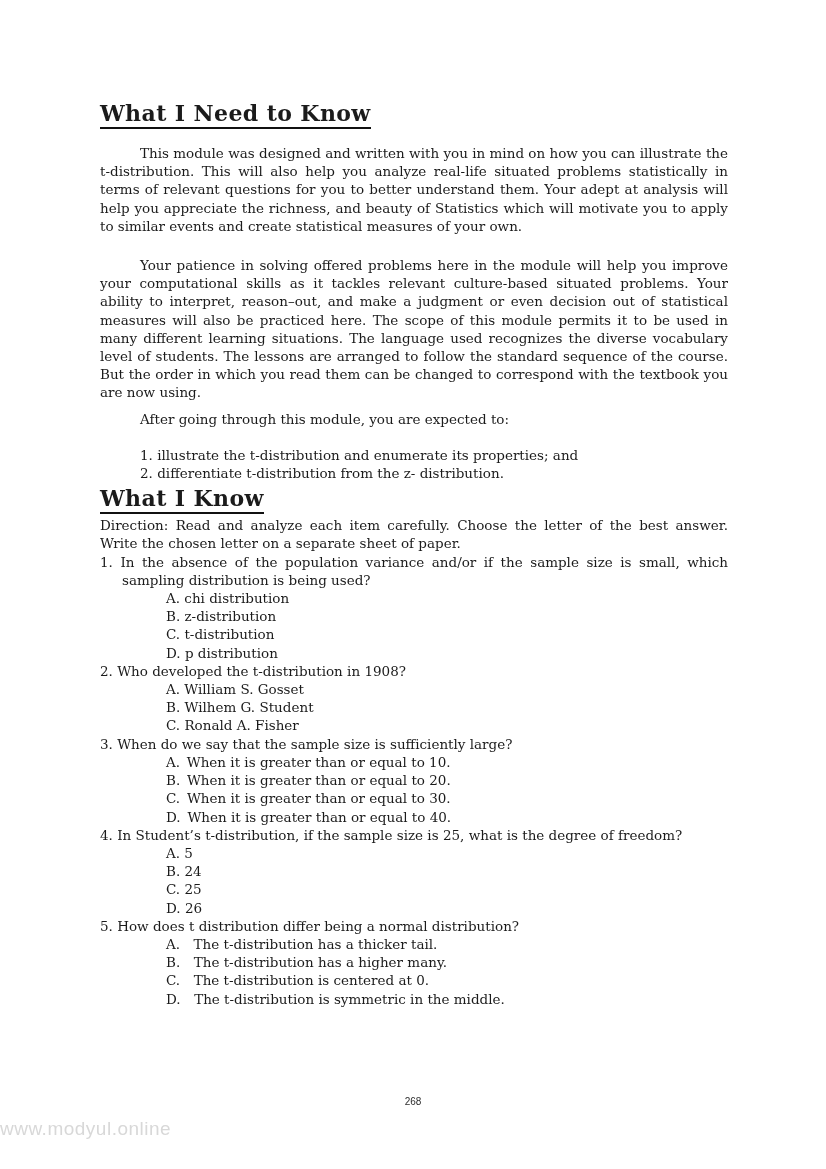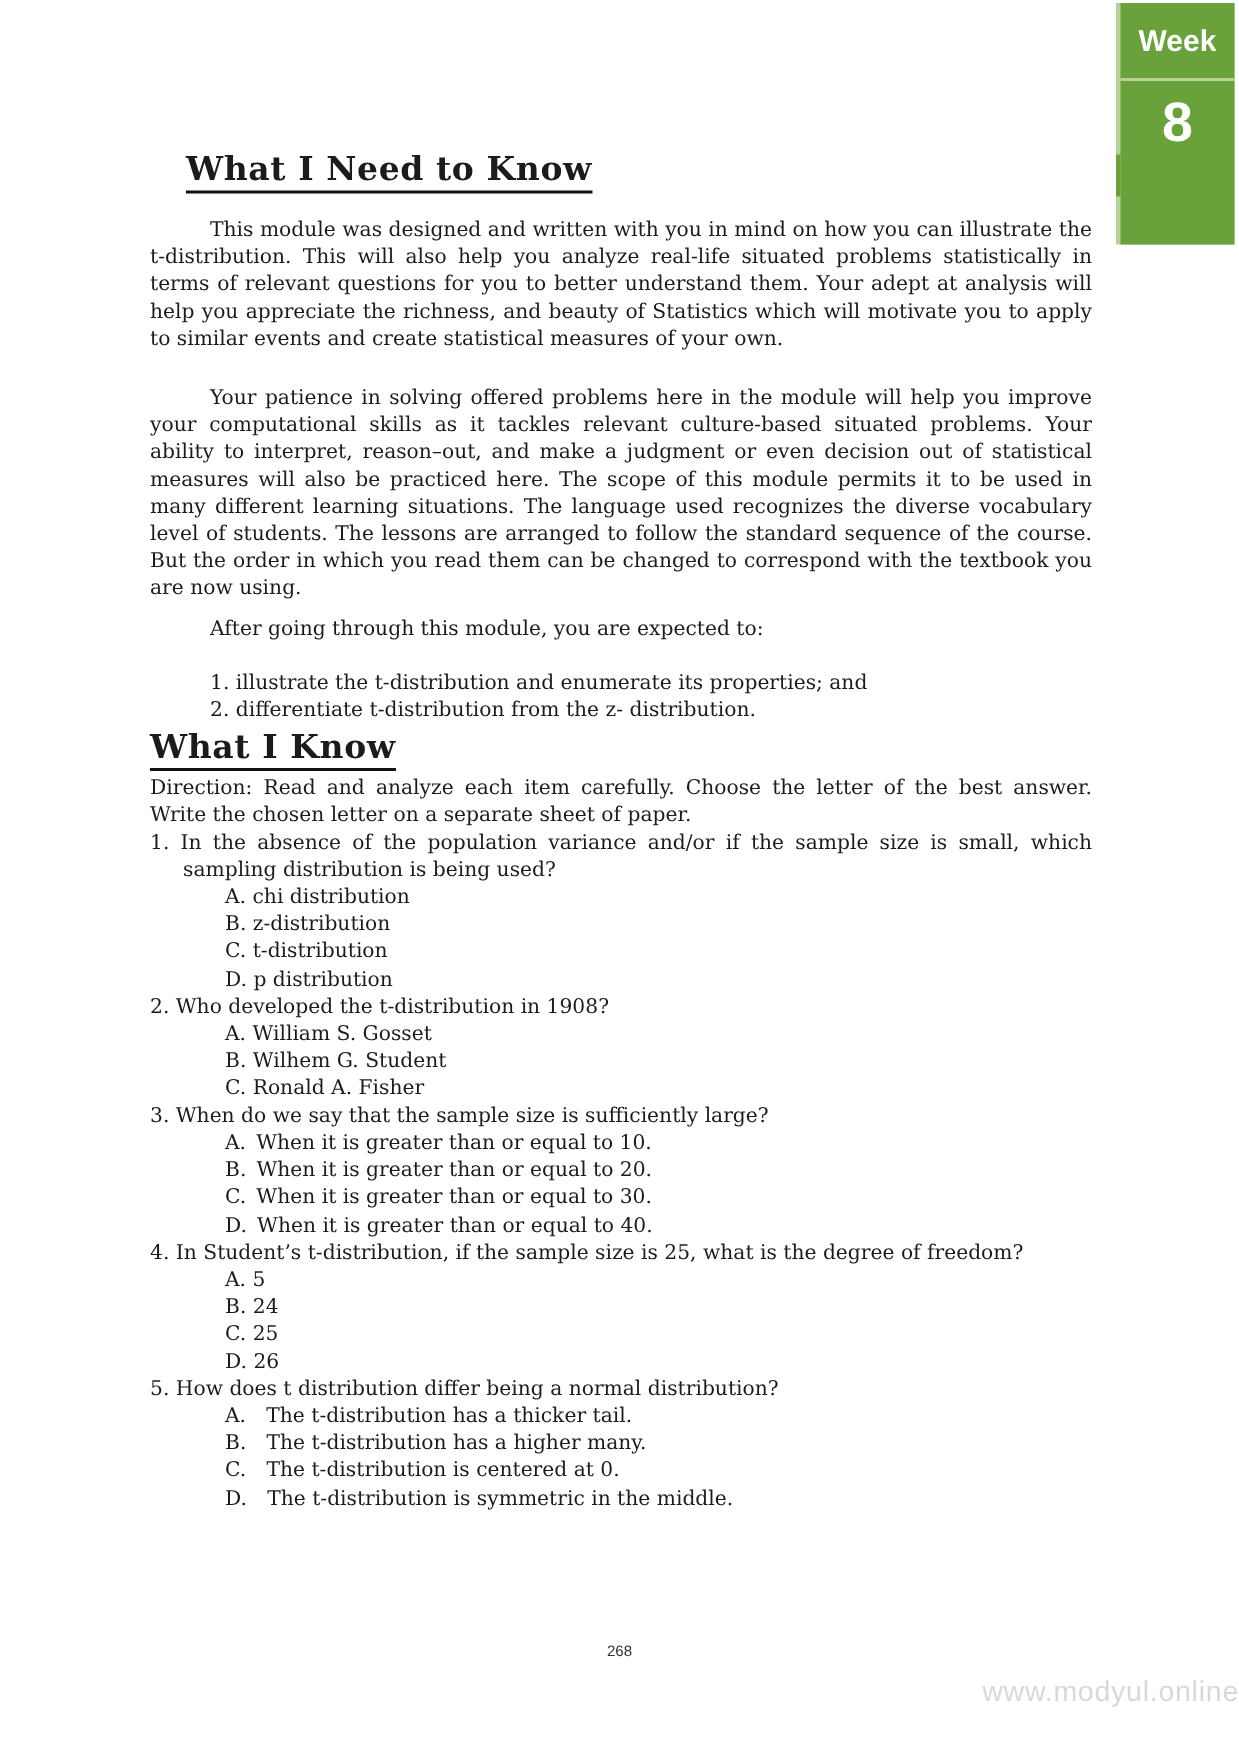--- a/index.html
+++ b/index.html
@@ -46,64 +46,57 @@
     position:absolute;left:100px;top:0;width:628px;
     font-size:13.5px;line-height:18.2px;
   }
   .heading{
     display:inline-block;
     font-size:22px;line-height:26px;font-weight:bold;
     letter-spacing:0.4px;
     border-bottom:2.5px solid #111111;
     padding-bottom:1px;
   }
-  .h1{margin-top:100px;margin-left:24px;}
+  .h1{margin-top:100px;}
   .h2{margin-top:3px;}
   .para{
     margin:0;text-align:justify;text-indent:40px;
   }
   .para1{margin-top:15px;}
   .para2{margin-top:21px;}
   .expect-intro{margin-top:8px;text-indent:40px;}
   .objectives{margin-top:18px;margin-left:40px;}
   .direction{margin-top:2px;text-align:justify;}
   .italic{}
   .question{
     text-align:justify;
     padding-left:22px;text-indent:-22px;
     margin:0;
   }
-  .options{margin-left:50px;}
+  .options{margin-left:66px;}
   .opt{white-space:pre-wrap;}
   
   .footer-pagenum{
     position:absolute;top:1096px;left:0;width:100%;
     text-align:center;color:#2e2e2e;
     font-family:"Liberation Sans","DejaVu Sans",sans-serif;
     font-size:10px;
   }
   .footer-watermark{
     position:absolute;top:1118px;left:0;width:100%;
-    text-align:right;color:#d8d8d8;
+    text-align:left;color:#d8d8d8;
     font-family:"Liberation Sans","DejaVu Sans",sans-serif;
     font-size:19px;letter-spacing:0.5px;
   }
 </style>
 </head>
 <body>
 
 <div class="page">
 
-  <div class="week-badge">
-    <div class="week-badge-inner">
-      <div class="week-label">Week</div>
-      <div class="week-number">8</div>
-    </div>
-    <div class="week-notch"></div>
-  </div>
 
   <div class="content">
 
     <div><span class="heading h1">What I Need to Know</span></div>
 
     <p class="para para1">This module was designed and written with you in mind on how you can illustrate the t-distribution. This will also help you analyze real-life situated problems statistically in terms of relevant questions for you to better understand them. Your adept at analysis will help you appreciate the richness, and beauty of Statistics which will motivate you to apply to similar events and create statistical measures of your own.</p>
     <p class="para para2">Your patience in solving offered problems here in the module will help you improve your computational skills as it tackles relevant culture-based situated problems. Your ability to interpret, reason–out, and make a judgment or even decision out of statistical measures will also be practiced here. The scope of this module permits it to be used in many different learning situations. The language used recognizes the diverse vocabulary level of students. The lessons are arranged to follow the standard sequence of the course. But the order in which you read them can be changed to correspond with the textbook you are now using.</p>
 
     <div class="expect-intro">After going through this module, you are expected to:</div>
 

